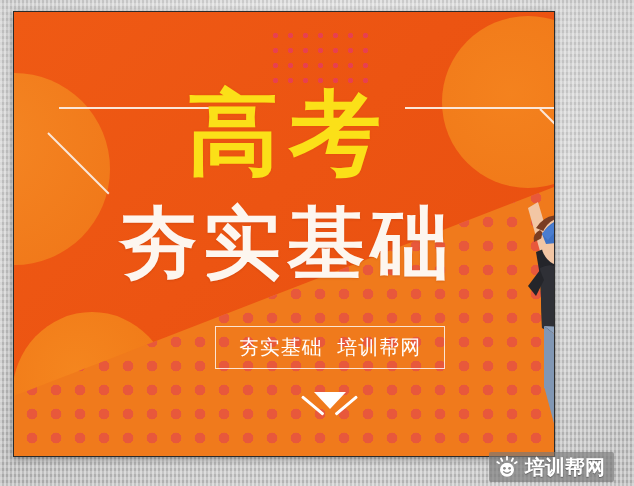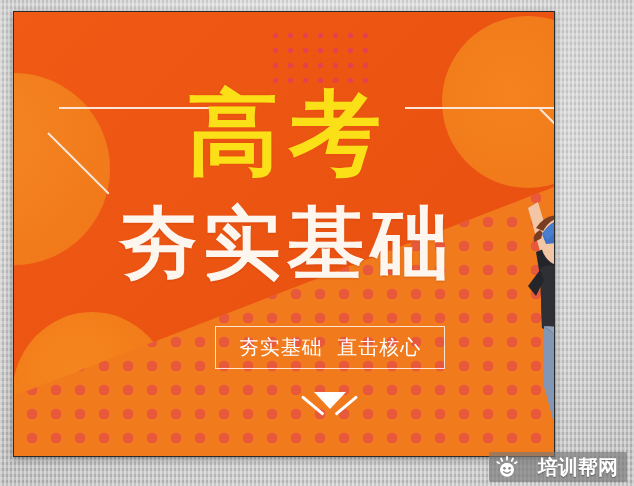--- a/index.html
+++ b/index.html
@@ -130,21 +130,21 @@
   #chev-arm-r{left:57px;top:5px;width:28px;transform:rotate(140deg);transform-origin:left center;}
 
   
   #person{position:absolute;left:470px;top:188px;width:145px;height:258px;}
   #person svg{display:block;}
 
   
   #watermark{
     position:absolute;left:489px;top:452px;
     height:30px;padding:0 9px 0 7px;
-    display:flex;align-items:center;gap:20px;
+    display:flex;align-items:center;gap:7px;
     background:rgba(120,120,120,.66);
     border-radius:2px;
   }
   #watermark-text{
     color:#ffffff;font-size:20px;font-weight:bold;letter-spacing:0px;
     font-family:"DejaVu Sans","Liberation Sans",sans-serif;
     text-shadow:0 1px 1px rgba(0,0,0,.35);
   }
   #watermark-logo{width:22px;height:22px;display:block;}
 </style>
@@ -210,21 +210,21 @@
 
       <path d="M128 234 L148 228 L150 240 L130 244 Z" fill="#6f829c"></path>
       <path d="M80 252 L100 248 L102 258 L82 258 Z" fill="#6f829c"></path>
     </svg>
   </div>
 
   <div id="headline-1">高考</div>
   <div id="headline-2">夯实基础</div>
 
   <div id="tagline-box">
-    <span id="tagline-text">夯实基础  直击核心</span>
+    <span id="tagline-text">夯实基础  培训帮网</span>
   </div>
 
   <div id="chevron-wrap">
     <div id="chevron-solid"></div>
     <div class="chev-arm" id="chev-arm-l"></div>
     <div class="chev-arm" id="chev-arm-r"></div>
   </div>
 
 </div>
 

